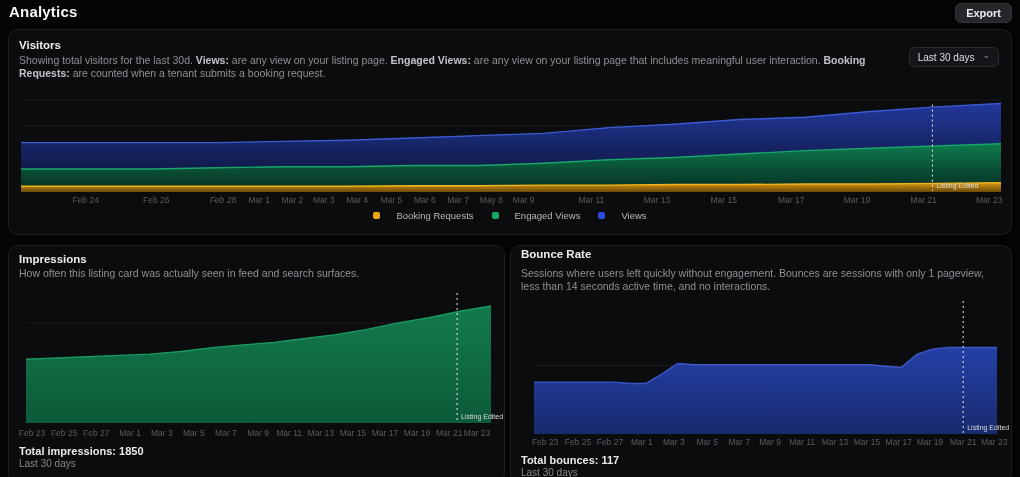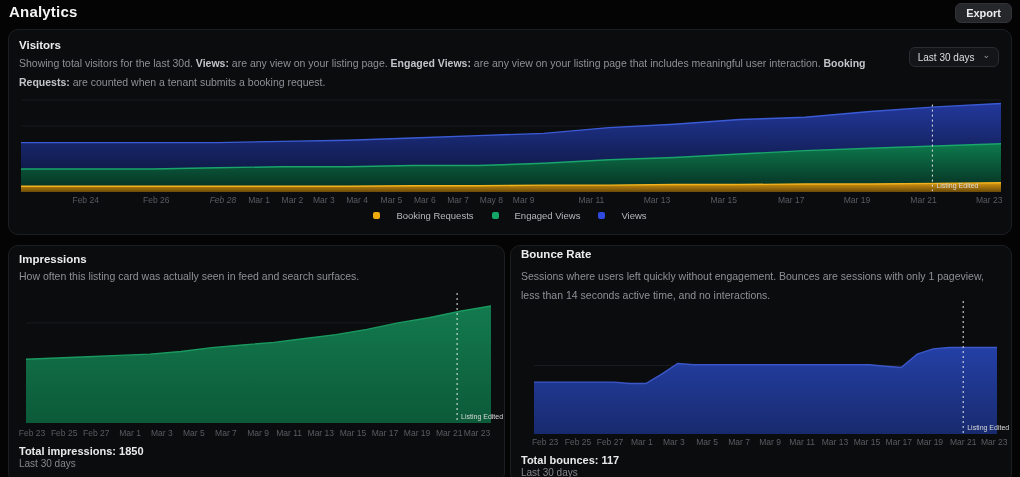--- a/index.html
+++ b/index.html
@@ -9,21 +9,21 @@
   .page-title{position:absolute;left:9px;top:3px;font-size:15px;font-weight:700;color:#f4f4f5;letter-spacing:.2px;}
   .export-btn{position:absolute;right:8px;top:3px;background:#26272a;border:1px solid #323337;border-radius:6px;
     color:#ececee;font-size:11px;font-weight:600;padding:3px 10px;cursor:pointer;}
 
   .card{position:absolute;background:#0b0c0e;border:1px solid #1c1e21;border-radius:10px;box-sizing:border-box;}
   #card-visitors{left:8px;top:29px;width:1004px;height:206px;padding-left:28px;}
   #card-impressions{left:8px;top:245px;width:497px;height:238px;}
   #card-bounce{left:510px;top:245px;width:502px;height:238px;}
 
   .section-title{position:absolute;font-size:11.5px;font-weight:700;color:#ededee;}
-  .section-desc{position:absolute;font-size:10.5px;line-height:19px;color:#8e9095;}
+  .section-desc{position:absolute;font-size:10.5px;line-height:13px;color:#8e9095;}
   .section-desc .seg-bold{font-weight:700;color:#c2c4c9;}
 
   .select{position:absolute;display:flex;align-items:center;gap:8px;background:#141518;border:1px solid #2a2c30;
     border-radius:6px;height:18px;padding:0 8px;font-size:10px;color:#dedfe1;cursor:pointer;}
   .select .chev{font-size:9px;color:#9a9ca1;line-height:8px;transform:translateY(-2px);}
 
   .chart-wrap{position:absolute;}
   .chart-wrap svg{display:block;}
   .marker-label{position:absolute;font-size:7px;color:#d8d9db;white-space:nowrap;pointer-events:none;}
 

